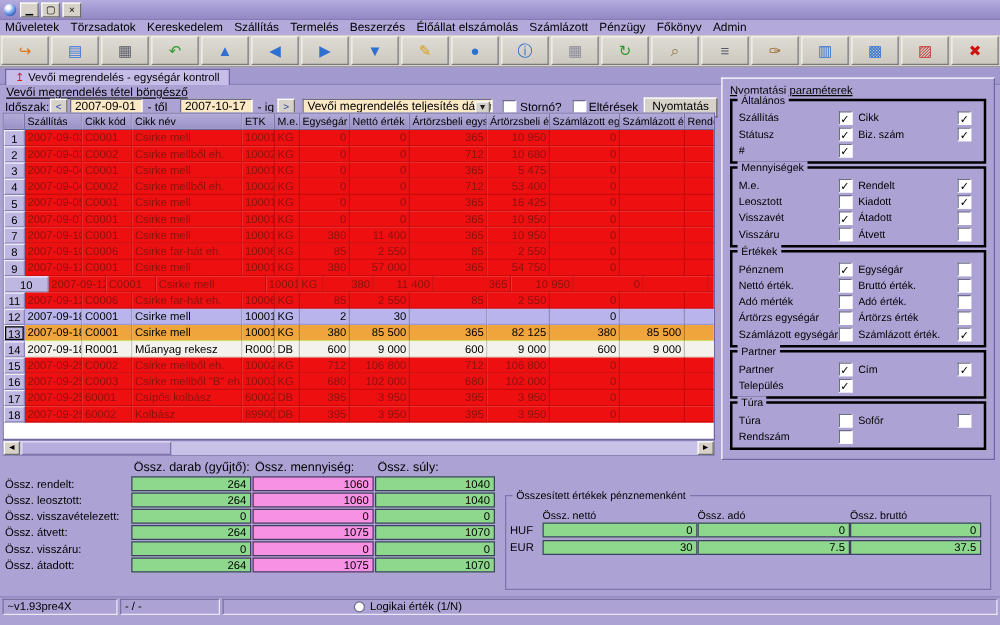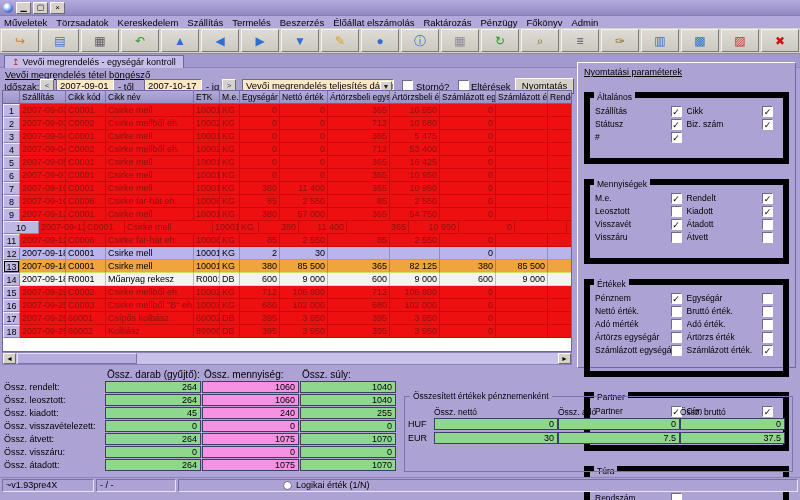--- a/index.html
+++ b/index.html
@@ -52,21 +52,21 @@
 
   
   .hscroll{position:absolute;left:2px;top:352px;width:570px;height:13px;background:#c9c2e8;border:1px solid #8a82b8;display:flex;align-items:stretch}
   .scroll-btn{width:13px;background:#d6d2ca;border:1px solid;border-color:#fff #6b6b6b #6b6b6b #fff;font-size:7px;line-height:10px;text-align:center;flex:0 0 auto}
   .scroll-thumb{width:120px;background:#b6addd;border:1px solid;border-color:#e6e1f5 #7c73ab #7c73ab #e6e1f5;margin-left:1px;flex:0 0 auto}
   .scroll-spacer{flex:1}
 
   
   .rpanel{position:absolute;left:577px;top:62px;width:219px;height:306px;background:#aca3d4;border:1px solid;border-color:#ffffff #6f66a2 #6f66a2 #ffffff;padding:4px 6px}
   .rp-title{font-size:9px;text-decoration:underline}
-  .group{position:relative;border:6px solid #000000;margin-top:15px;padding:7px 5px 14px 5px}
+  .group{position:relative;border:2px solid #000000;margin-top:2px;padding:7px 5px 2px 5px}
   .gtitle{position:absolute;top:-6px;left:4px;background:#aca3d4;padding:0 3px;font-size:8.5px}
   .ggrid{display:grid;grid-template-columns:1fr 16px 1fr 16px;align-items:center}
   .glabel{font-size:8.5px;white-space:nowrap;overflow:hidden;height:13px;line-height:13px}
   .cb{width:11px;height:11px;background:#fff;border:1px solid;border-color:#6b6b8b #fff #fff #6b6b8b;font-size:9px;line-height:10px;text-align:center;display:inline-block}
   .cb.hide{visibility:hidden}
 
   
   .summary{position:absolute;left:4px;top:368px}
   .sumhead,.sumrow{display:grid;grid-template-columns:100px 96px 97px 96px;column-gap:1px;align-items:center}
   .sumhead{height:12px}
@@ -106,21 +106,21 @@
 </div>
 
 <div class="menubar" id="menubar">
     <span class="menu-item">Műveletek</span>
     <span class="menu-item">Törzsadatok</span>
     <span class="menu-item">Kereskedelem</span>
     <span class="menu-item">Szállítás</span>
     <span class="menu-item">Termelés</span>
     <span class="menu-item">Beszerzés</span>
     <span class="menu-item">Élőállat elszámolás</span>
-    <span class="menu-item">Raktározás</span>
+    <span class="menu-item">Számlázott</span>
     <span class="menu-item">Pénzügy</span>
     <span class="menu-item">Főkönyv</span>
     <span class="menu-item">Admin</span>
   </div>
 
 <div class="toolbar" id="toolbar">
     <div class="tbtn">
       <span class="tglyph" style="color: rgb(224, 120, 24);">↪</span>
     </div>
     <div class="tbtn">
@@ -613,26 +613,20 @@
         <span class="vbox" style="background: rgb(246, 145, 227);">1060</span>
         <span class="vbox" style="background: rgb(142, 216, 142);">1040</span>
       </div>
       <div class="sumrow">
         <span class="sumlabel">Össz. leosztott:</span>
         <span class="vbox" style="background: rgb(142, 216, 142);">264</span>
         <span class="vbox" style="background: rgb(246, 145, 227);">1060</span>
         <span class="vbox" style="background: rgb(142, 216, 142);">1040</span>
       </div>
       <div class="sumrow">
-        <span class="sumlabel">Össz. kiadott:</span>
-        <span class="vbox" style="background: rgb(142, 216, 142);">45</span>
-        <span class="vbox" style="background: rgb(246, 145, 227);">240</span>
-        <span class="vbox" style="background: rgb(142, 216, 142);">255</span>
-      </div>
-      <div class="sumrow">
         <span class="sumlabel">Össz. visszavételezett:</span>
         <span class="vbox" style="background: rgb(142, 216, 142);">0</span>
         <span class="vbox" style="background: rgb(246, 145, 227);">0</span>
         <span class="vbox" style="background: rgb(142, 216, 142);">0</span>
       </div>
       <div class="sumrow">
         <span class="sumlabel">Össz. átvett:</span>
         <span class="vbox" style="background: rgb(142, 216, 142);">264</span>
         <span class="vbox" style="background: rgb(246, 145, 227);">1075</span>
         <span class="vbox" style="background: rgb(142, 216, 142);">1070</span>

